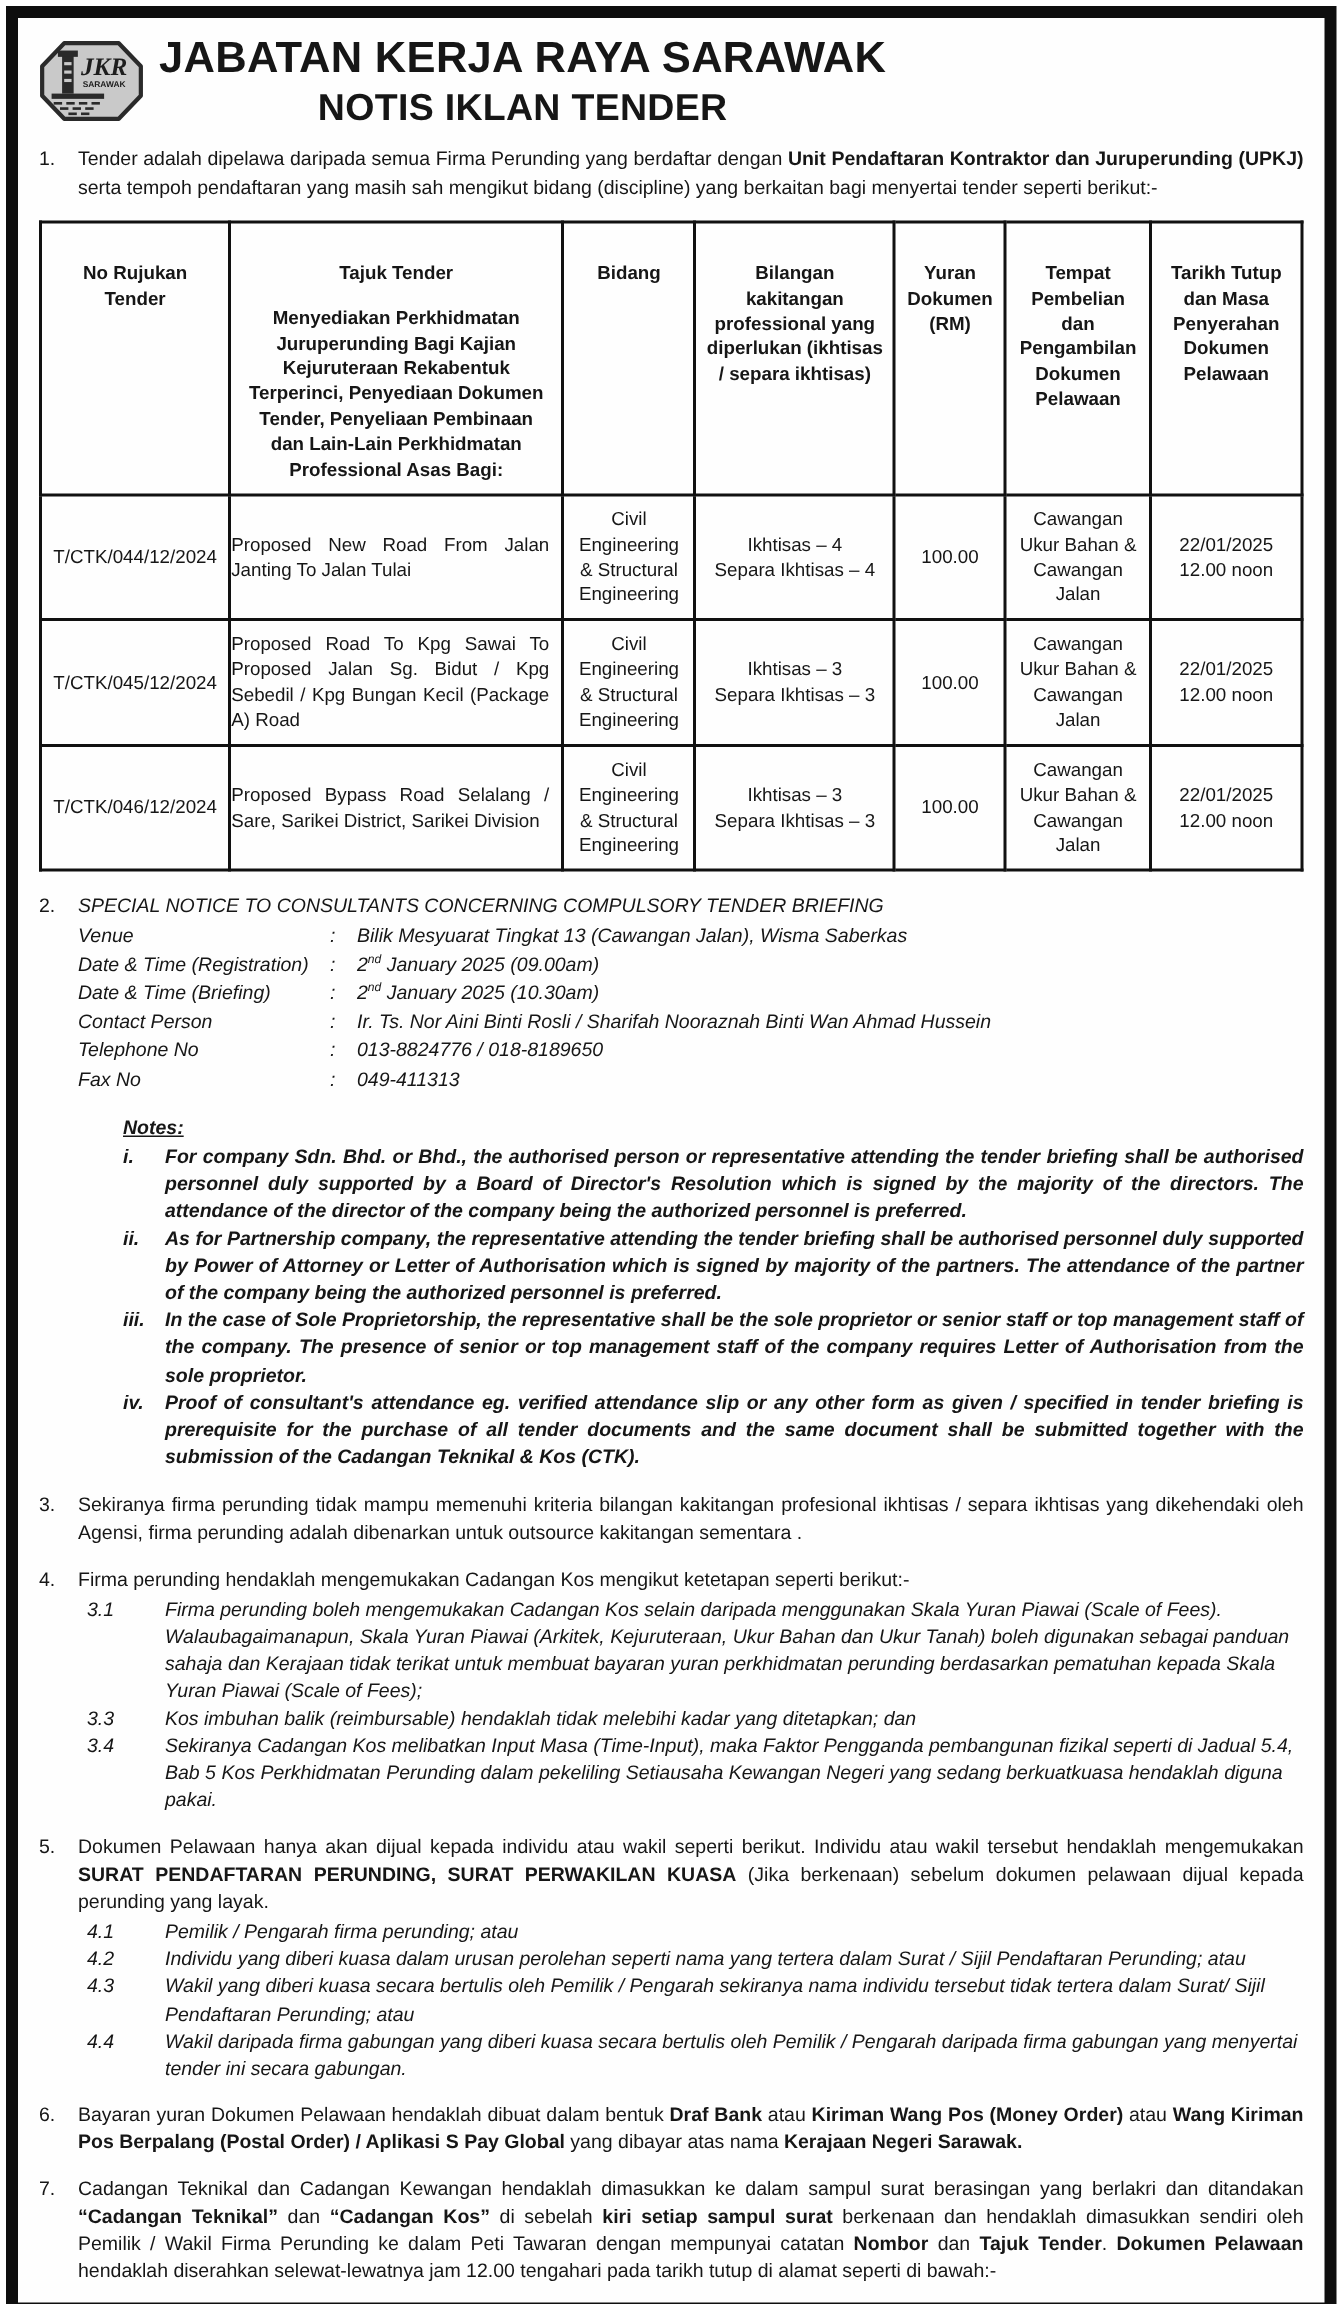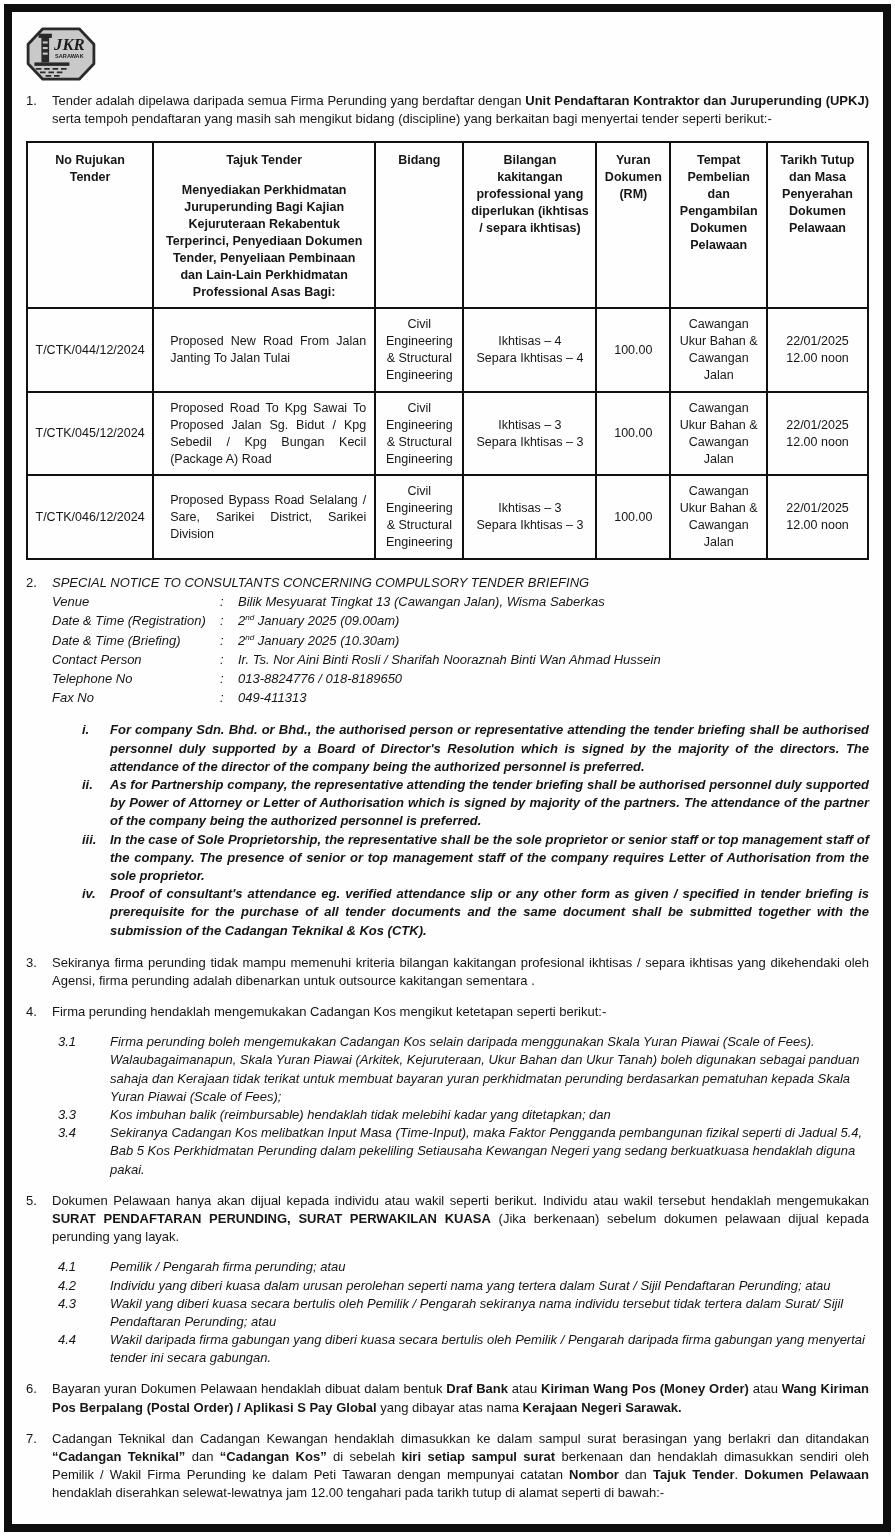--- a/index.html
+++ b/index.html
@@ -38,40 +38,40 @@
   .subtitle {
     font-size: 25px;
     font-weight: 700;
     letter-spacing: 0.2px;
     margin-top: 4px;
   }
   
   .item { display: flex; margin: 0 0 13px 0; font-size: 13px; line-height: 1.4; }
   .item > .n { flex: 0 0 26px; }
   .item > .t { flex: 1; text-align: justify; }
-  .sublist { margin: 12px 0 0 30px; }
+  .sublist { margin: 2px 0 0 30px; }
   .sub { display: flex; font-style: italic; font-size: 13px; line-height: 1.4; }
   .sub > .n { flex: 0 0 52px; }
   .sub > .t { flex: 1; }
   
   table.tender {
     width: 100%;
     border-collapse: collapse;
     margin: 4px 0 14px 0;
   }
   table.tender th, table.tender td {
     border: 2.5px solid #111;
     font-size: 12.5px;
     line-height: 1.35;
     padding: 7px 6px;
     vertical-align: middle;
     text-align: center;
   }
-  table.tender th { vertical-align: top; padding-top: 9px; font-weight: 700; }
-  table.tender td.tajuk { text-align: left; text-align: justify; padding-left: 16px; padding-right: 8px; }
+  table.tender th { vertical-align: top; padding-top: 25px; font-weight: 700; }
+  table.tender td.tajuk { text-align: left; text-align: justify; padding-left: 0; padding-right: 8px; }
   .th-sub { margin-top: 13px; font-weight: 700; }
   
   .sec2-title { font-style: italic; font-size: 13px; }
   .kv { display: flex; font-style: italic; font-size: 13px; line-height: 1.48; }
   .kv > .k { flex: 0 0 168px; }
   .kv > .c { flex: 0 0 18px; }
   .kv > .v { flex: 1; }
   
   .notes { margin: 14px 0 0 30px; font-size: 13px; }
   .notes-title {
@@ -104,20 +104,24 @@
             <rect x="50" y="60" width="8" height="2.5"></rect>
           <rect x="20" y="65" width="8" height="2.5"></rect>
             <rect x="32" y="65" width="8" height="2.5"></rect>
           <rect x="44" y="65" width="8" height="2.5"></rect>
           <rect x="28" y="70" width="8" height="2.5"></rect>
             <rect x="40" y="70" width="8" height="2.5"></rect>
         </g>
         <text x="62" y="34" text-anchor="middle" font-family="Liberation Serif, serif" font-size="24" font-weight="bold" font-style="italic" fill="#1d1d1d">JKR</text>
         <text x="62" y="46" text-anchor="middle" font-family="Liberation Sans, sans-serif" font-size="8" font-weight="bold" fill="#1d1d1d">SARAWAK</text>
       </svg>
+    </div>
+    <div class="titles">
+      <div class="title">JABATAN KERJA RAYA SARAWAK</div>
+      <div class="subtitle">NOTIS IKLAN TENDER</div>
     </div>
   </div>
 
   <div class="item">
     <div class="n">1.</div>
     <div class="t"><span>Tender adalah dipelawa daripada semua Firma Perunding yang berdaftar dengan </span><span style="font-weight: 700;">Unit Pendaftaran Kontraktor dan Juruperunding (UPKJ)</span><span> serta tempoh pendaftaran yang masih sah mengikut bidang (discipline) yang berkaitan bagi menyertai tender seperti berikut:-</span></div>
   </div>
 
   <table class="tender">
     <colgroup>
@@ -221,20 +225,21 @@
         <div class="c">:</div>
         <div class="v"><span>013-8824776 / 018-8189650</span></div>
       </div>
       <div class="kv">
         <div class="k">Fax No</div>
         <div class="c">:</div>
         <div class="v"><span>049-411313</span></div>
       </div>
 
       <div class="notes">
+        <div class="notes-title">Notes:</div>
         <div class="note">
           <div class="n">i.</div>
           <div class="t">For company Sdn. Bhd. or Bhd., the authorised person or representative attending the tender briefing shall be authorised personnel duly supported by a Board of Director's Resolution which is signed by the majority of the directors. The attendance of the director of the company being the authorized personnel is preferred.</div>
         </div>
         <div class="note">
           <div class="n">ii.</div>
           <div class="t">As for Partnership company, the representative attending the tender briefing shall be authorised personnel duly supported by Power of Attorney or Letter of Authorisation which is signed by majority of the partners. The attendance of the partner of the company being the authorized personnel is preferred.</div>
         </div>
         <div class="note">
           <div class="n">iii.</div>

